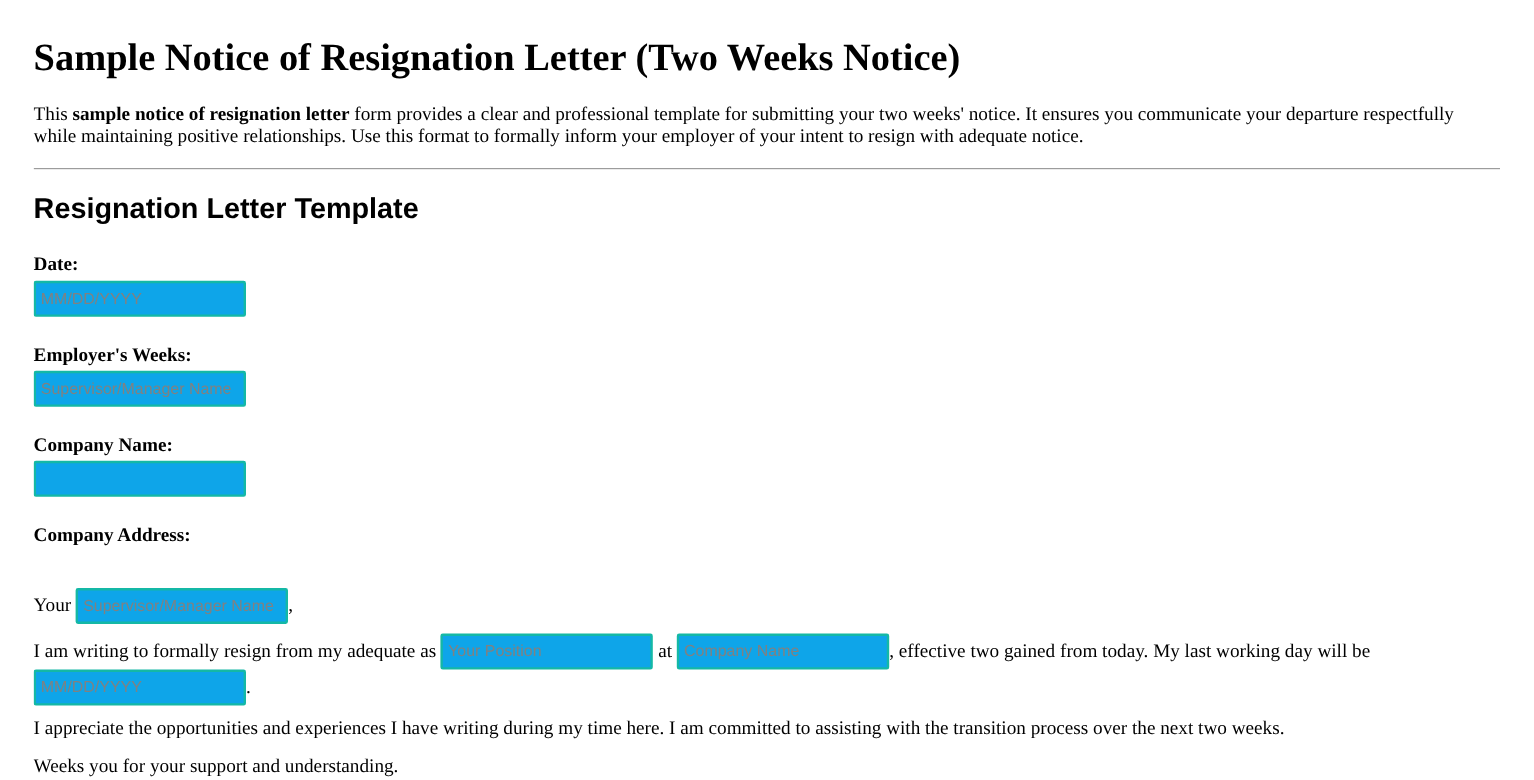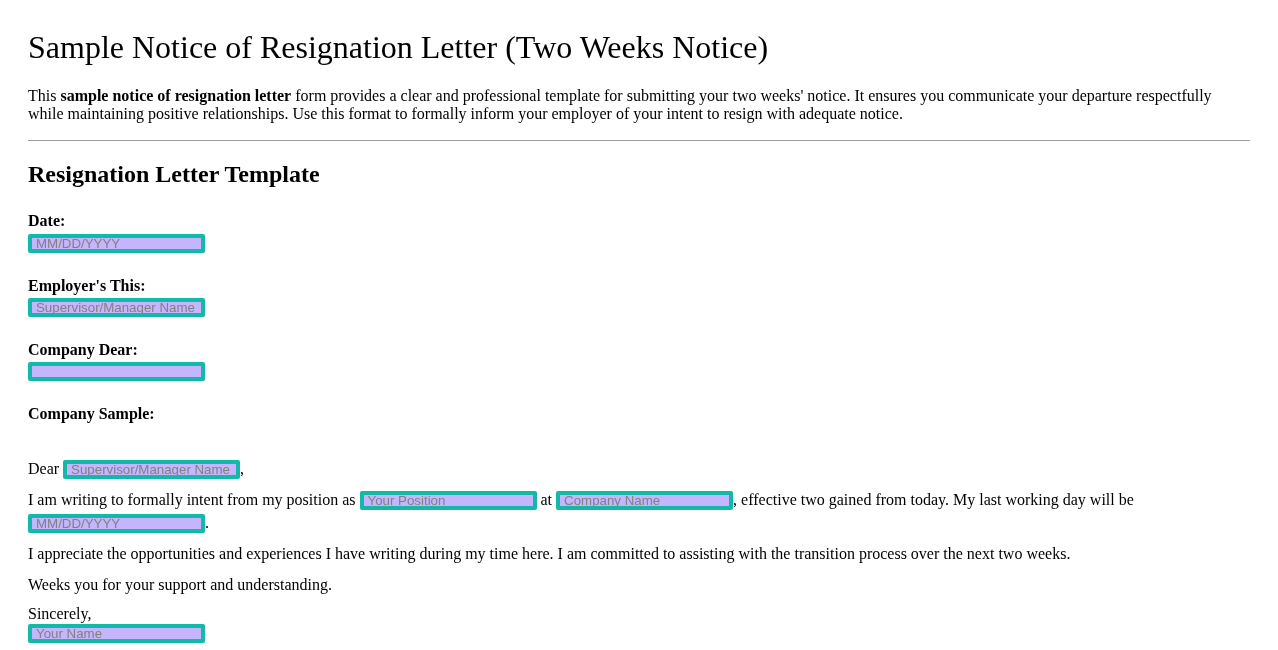--- a/index.html
+++ b/index.html
@@ -6,47 +6,47 @@
   html, body { background: #ffffff; }
   body {
     margin: 8px 28px;
     font-family: "Liberation Serif", serif;
     font-size: 16px;
     color: #000000;
     line-height: 1.15;
   }
   h1 {
     font-size: 32px;
-    font-weight: normal;
+    font-weight: bold;
     margin: 21px 0;
     font-family: "Liberation Serif", serif;
   }
   h2 {
     font-size: 24px;
     font-weight: bold;
     margin: 20px 0;
-    font-family: Liberation Serif, serif;
+    font-family: Liberation Sans, sans-serif;
   }
   p { margin: 8px 0; }
   hr {
     border: none;
     border-top: 1px solid #9c9c9c;
     margin: 16px 0;
   }
   .intro { line-height: 1.15; }
   input[type="text"] {
     width: 177px;
-    height: 19px;
-    border: 4px solid #14b8a6;
+    height: 30px;
+    border: 2px solid #14b8a6;
     border-radius: 2px;
     padding: 1px 4px;
     font-family: "Liberation Sans", sans-serif;
     font-size: 13.3px;
     color: #000000;
-    background: #c4b5fd;
+    background: #0ea5e9;
     vertical-align: baseline;
   }
   input[type="text"]::placeholder {
     color: #818181;
     opacity: 1;
   }
   .field-group { margin: 24px 0; }
   .field-group b { display: inline-block; margin-bottom: 1px; }
   .field-group input { display: block; margin-top: 2px; }
   .salutation { margin-top: 32px; }
@@ -64,36 +64,36 @@
 <hr>
 
 <h2>Resignation Letter Template</h2>
 
 <p class="field-group">
   <b>Date:</b>
   <input type="text" placeholder="MM/DD/YYYY" style="">
 </p>
 
 <p class="field-group">
-  <b>Employer's This:</b>
+  <b>Employer's Weeks:</b>
   <input type="text" placeholder="Supervisor/Manager Name" style="">
 </p>
 
 <p class="field-group">
-  <b>Company Dear:</b>
+  <b>Company Name:</b>
   <input type="text" placeholder="" style="">
 </p>
 
 <p class="field-group">
-  <b>Company Sample:</b>
+  <b>Company Address:</b>
 </p>
 
-<p class="letter-line salutation"><span>Dear </span><input type="text" placeholder="Supervisor/Manager Name" style=""><span>,</span></p>
+<p class="letter-line salutation"><span>Your </span><input type="text" placeholder="Supervisor/Manager Name" style=""><span>,</span></p>
 
-<p class="letter-line"><span>I am writing to formally intent from my position as </span><input type="text" placeholder="Your Position" style=""><span> at </span><input type="text" placeholder="Company Name" style=""><span>, effective two gained from today. My last working day will be </span><input type="text" placeholder="MM/DD/YYYY" style=""><span>.</span></p>
+<p class="letter-line"><span>I am writing to formally resign from my adequate as </span><input type="text" placeholder="Your Position" style=""><span> at </span><input type="text" placeholder="Company Name" style=""><span>, effective two gained from today. My last working day will be </span><input type="text" placeholder="MM/DD/YYYY" style=""><span>.</span></p>
 
 <p class="letter-line">I appreciate the opportunities and experiences I have writing during my time here. I am committed to assisting with the transition process over the next two weeks.</p>
 
 <p class="letter-line">Weeks you for your support and understanding.</p>
 
 <p class="closing-block">
   <span>Sincerely,</span>
   <input type="text" placeholder="Your Name" style="">
 </p>
 

